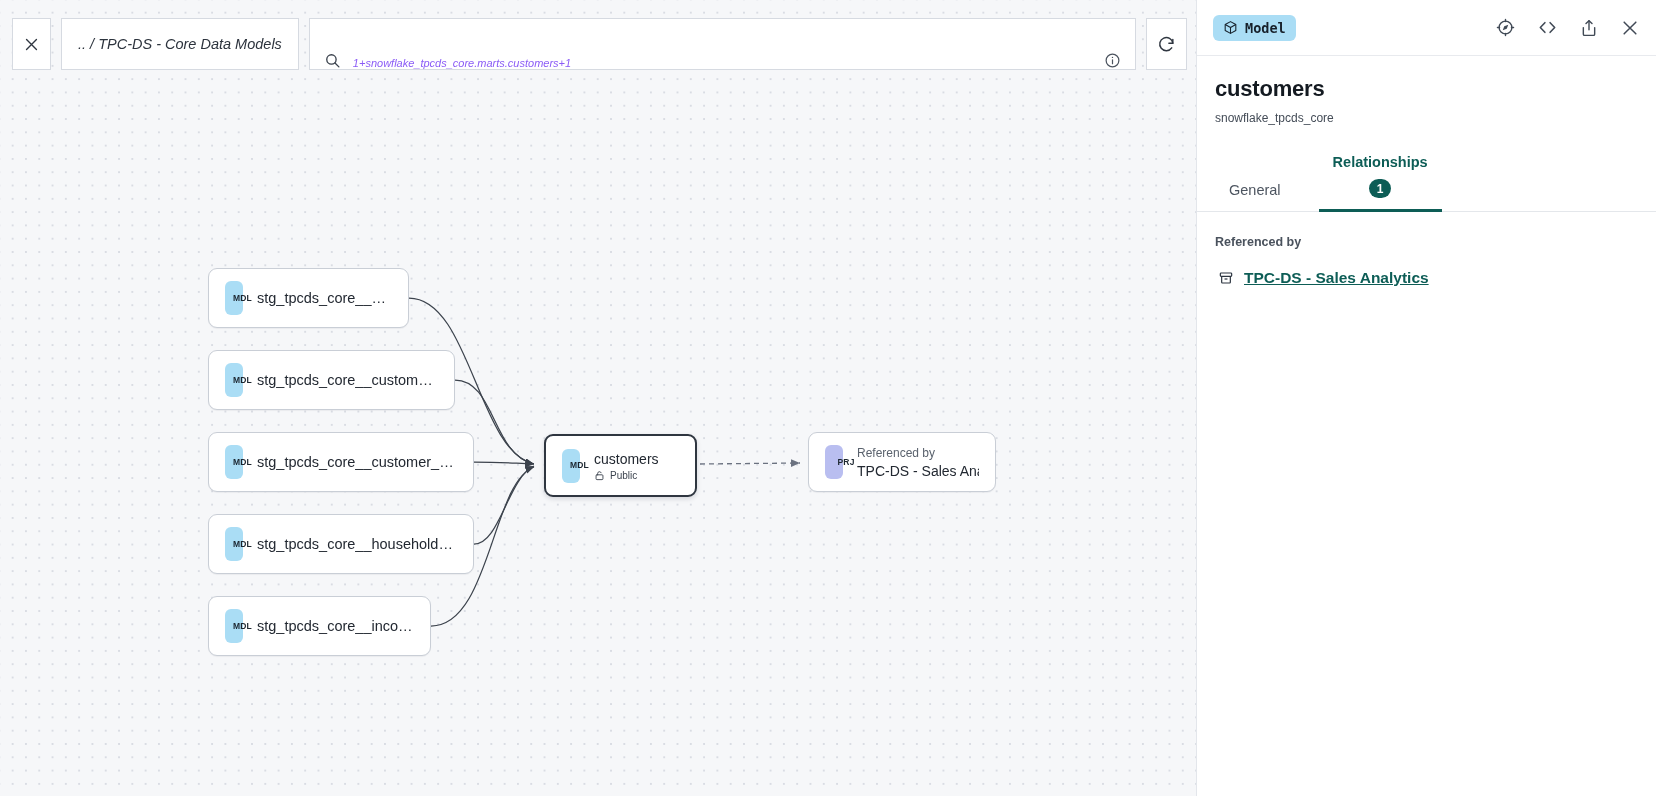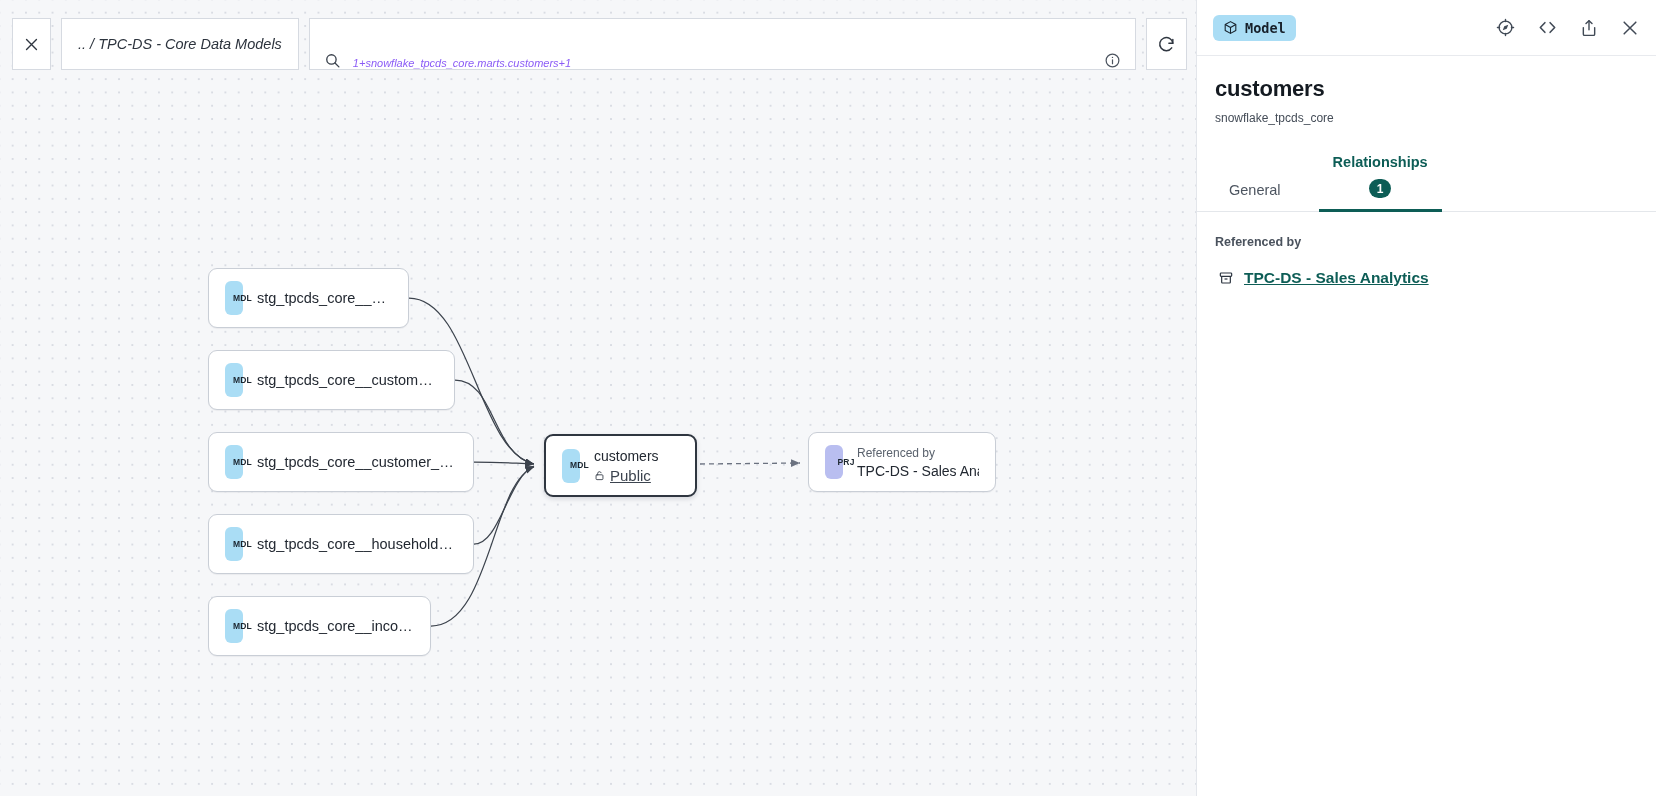--- a/index.html
+++ b/index.html
@@ -94,22 +94,22 @@
   .badge .btxt { font-size: 8.5px; font-weight: 700; letter-spacing: .2px; line-height: 1; }
   .node .label {
     font-size: 14.5px;
     color: #222831;
     white-space: nowrap;
     overflow: hidden;
     text-overflow: ellipsis;
   }
   .node .stack { display: flex; flex-direction: column; gap: 3px; overflow: hidden; }
   .node .sub {
-    font-size: 15px; color: #3c444f;
-    display: flex; align-items: center; gap: 5px; white-space: nowrap; text-decoration: underline;
+    font-size: 10px; color: #3c444f;
+    display: flex; align-items: center; gap: 5px; white-space: nowrap;
   }
   .node .sup { font-size: 12px; color: #5a626d; white-space: nowrap; }
   .node .title2 { font-size: 14px; color: #222831; white-space: nowrap; }
 
   
   .panel {
     position: relative;
     width: 460px; height: 796px;
     background: #ffffff;
     border-left: 1px solid #e3e6eb;

